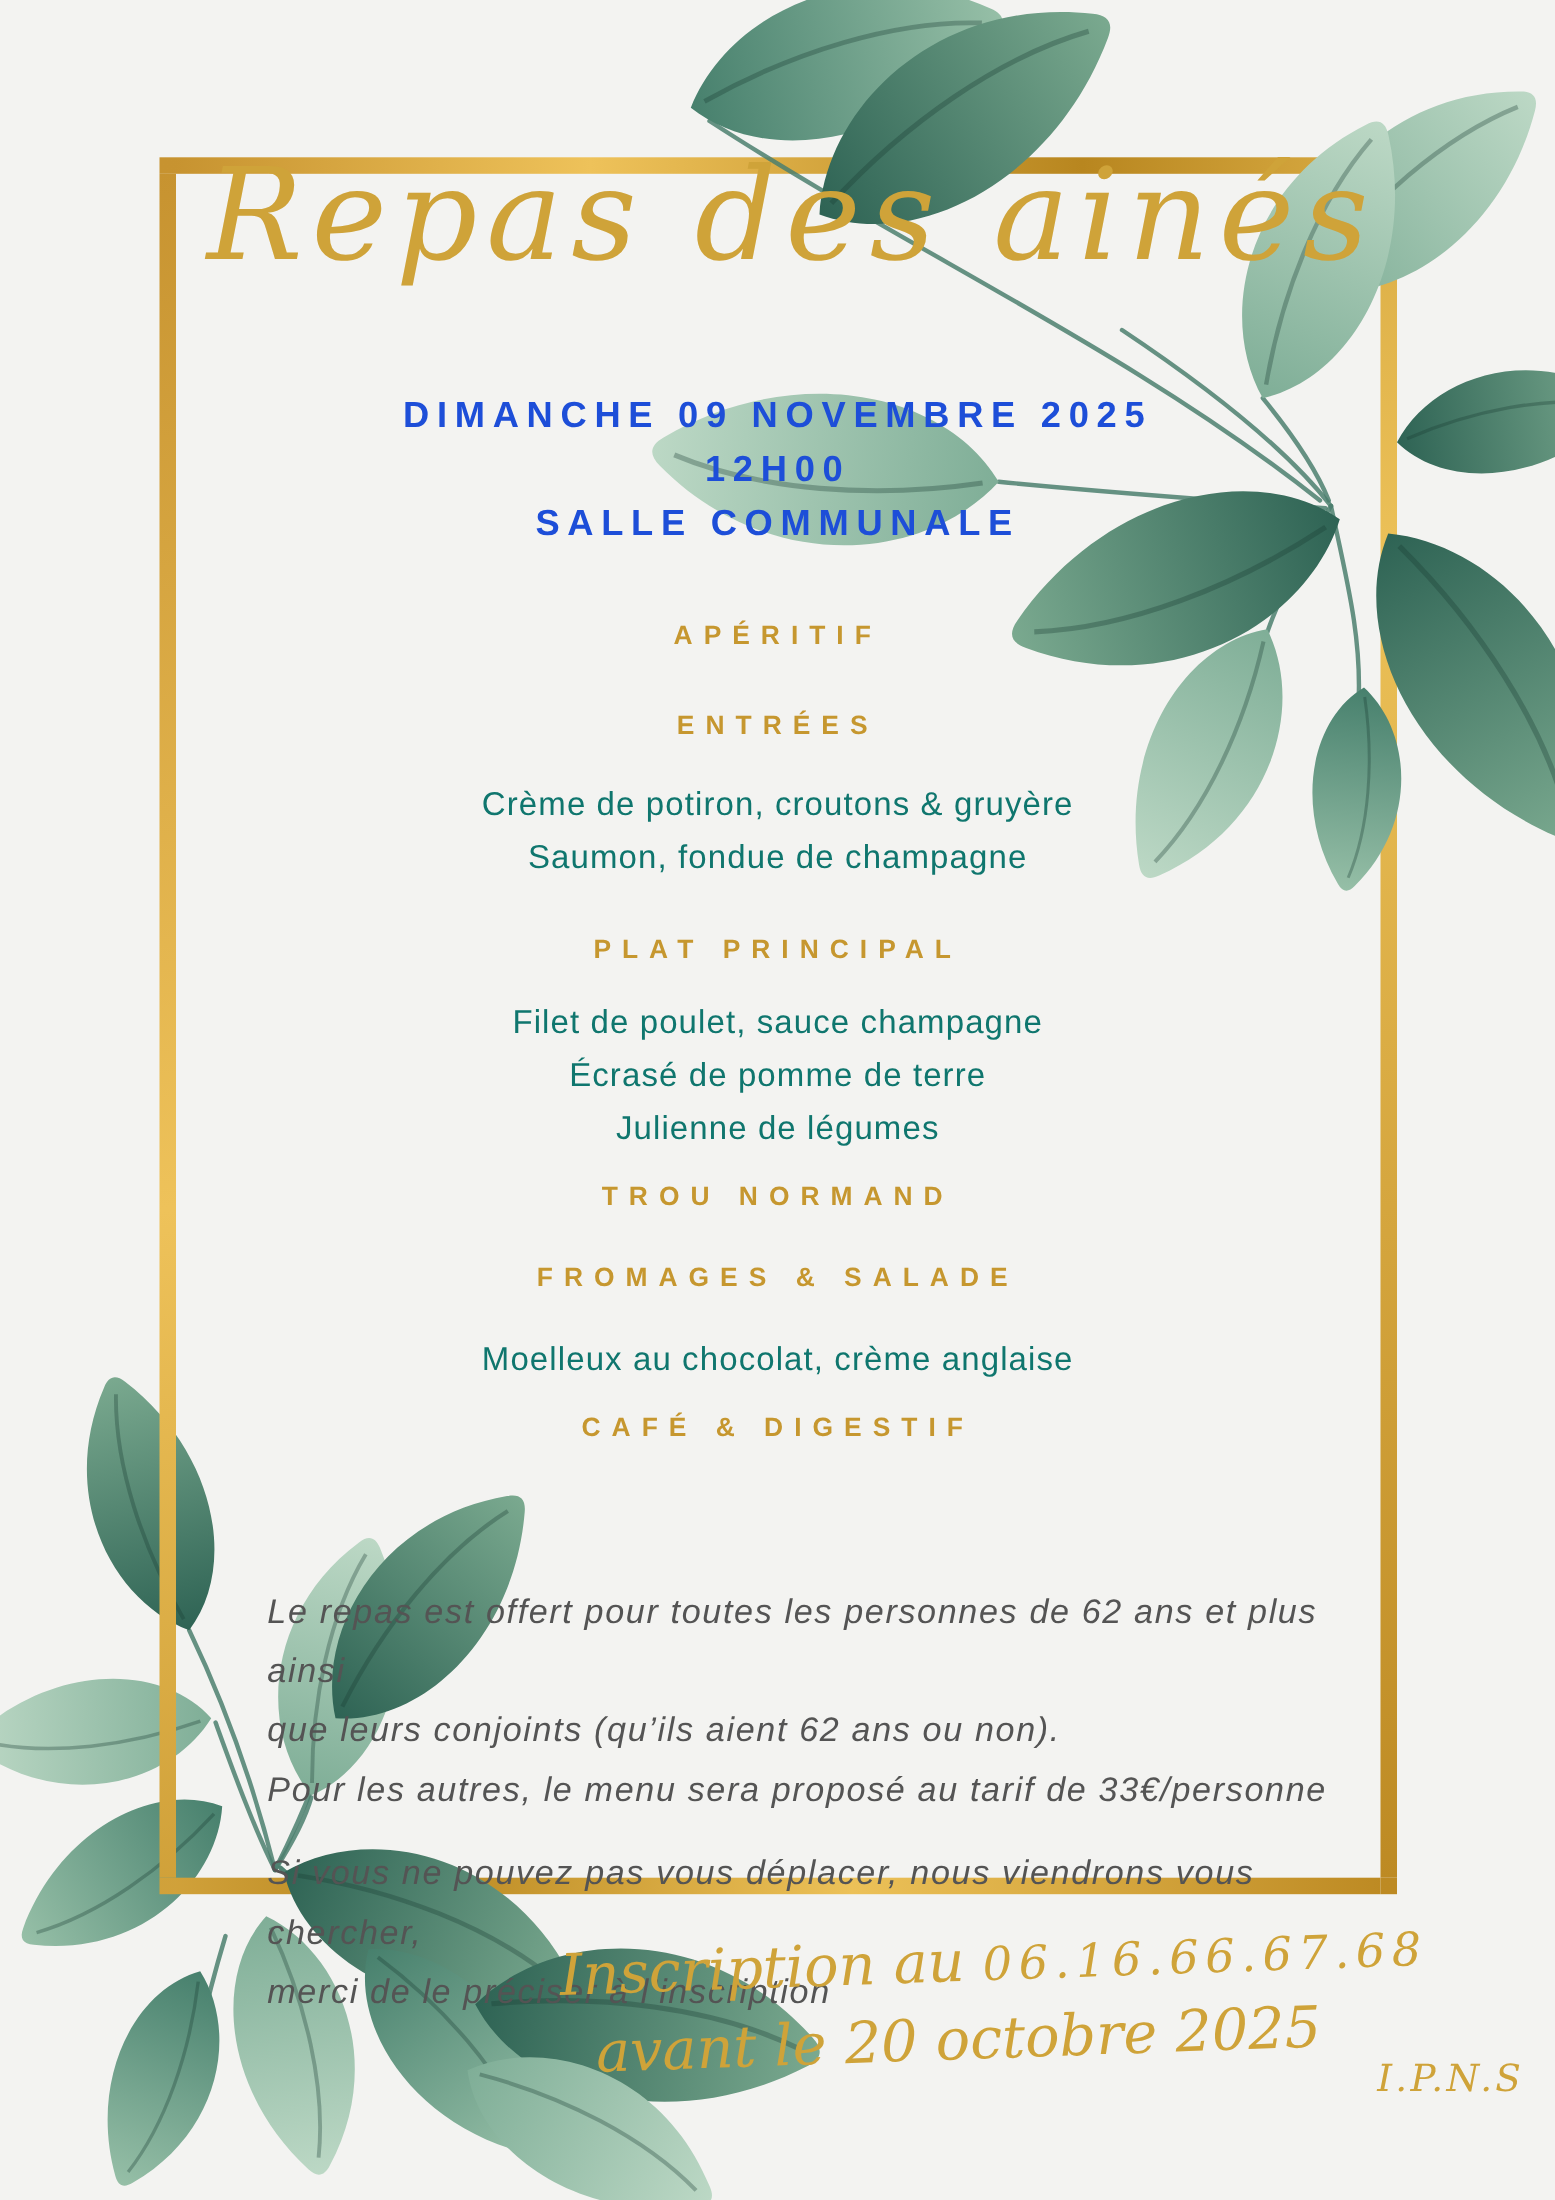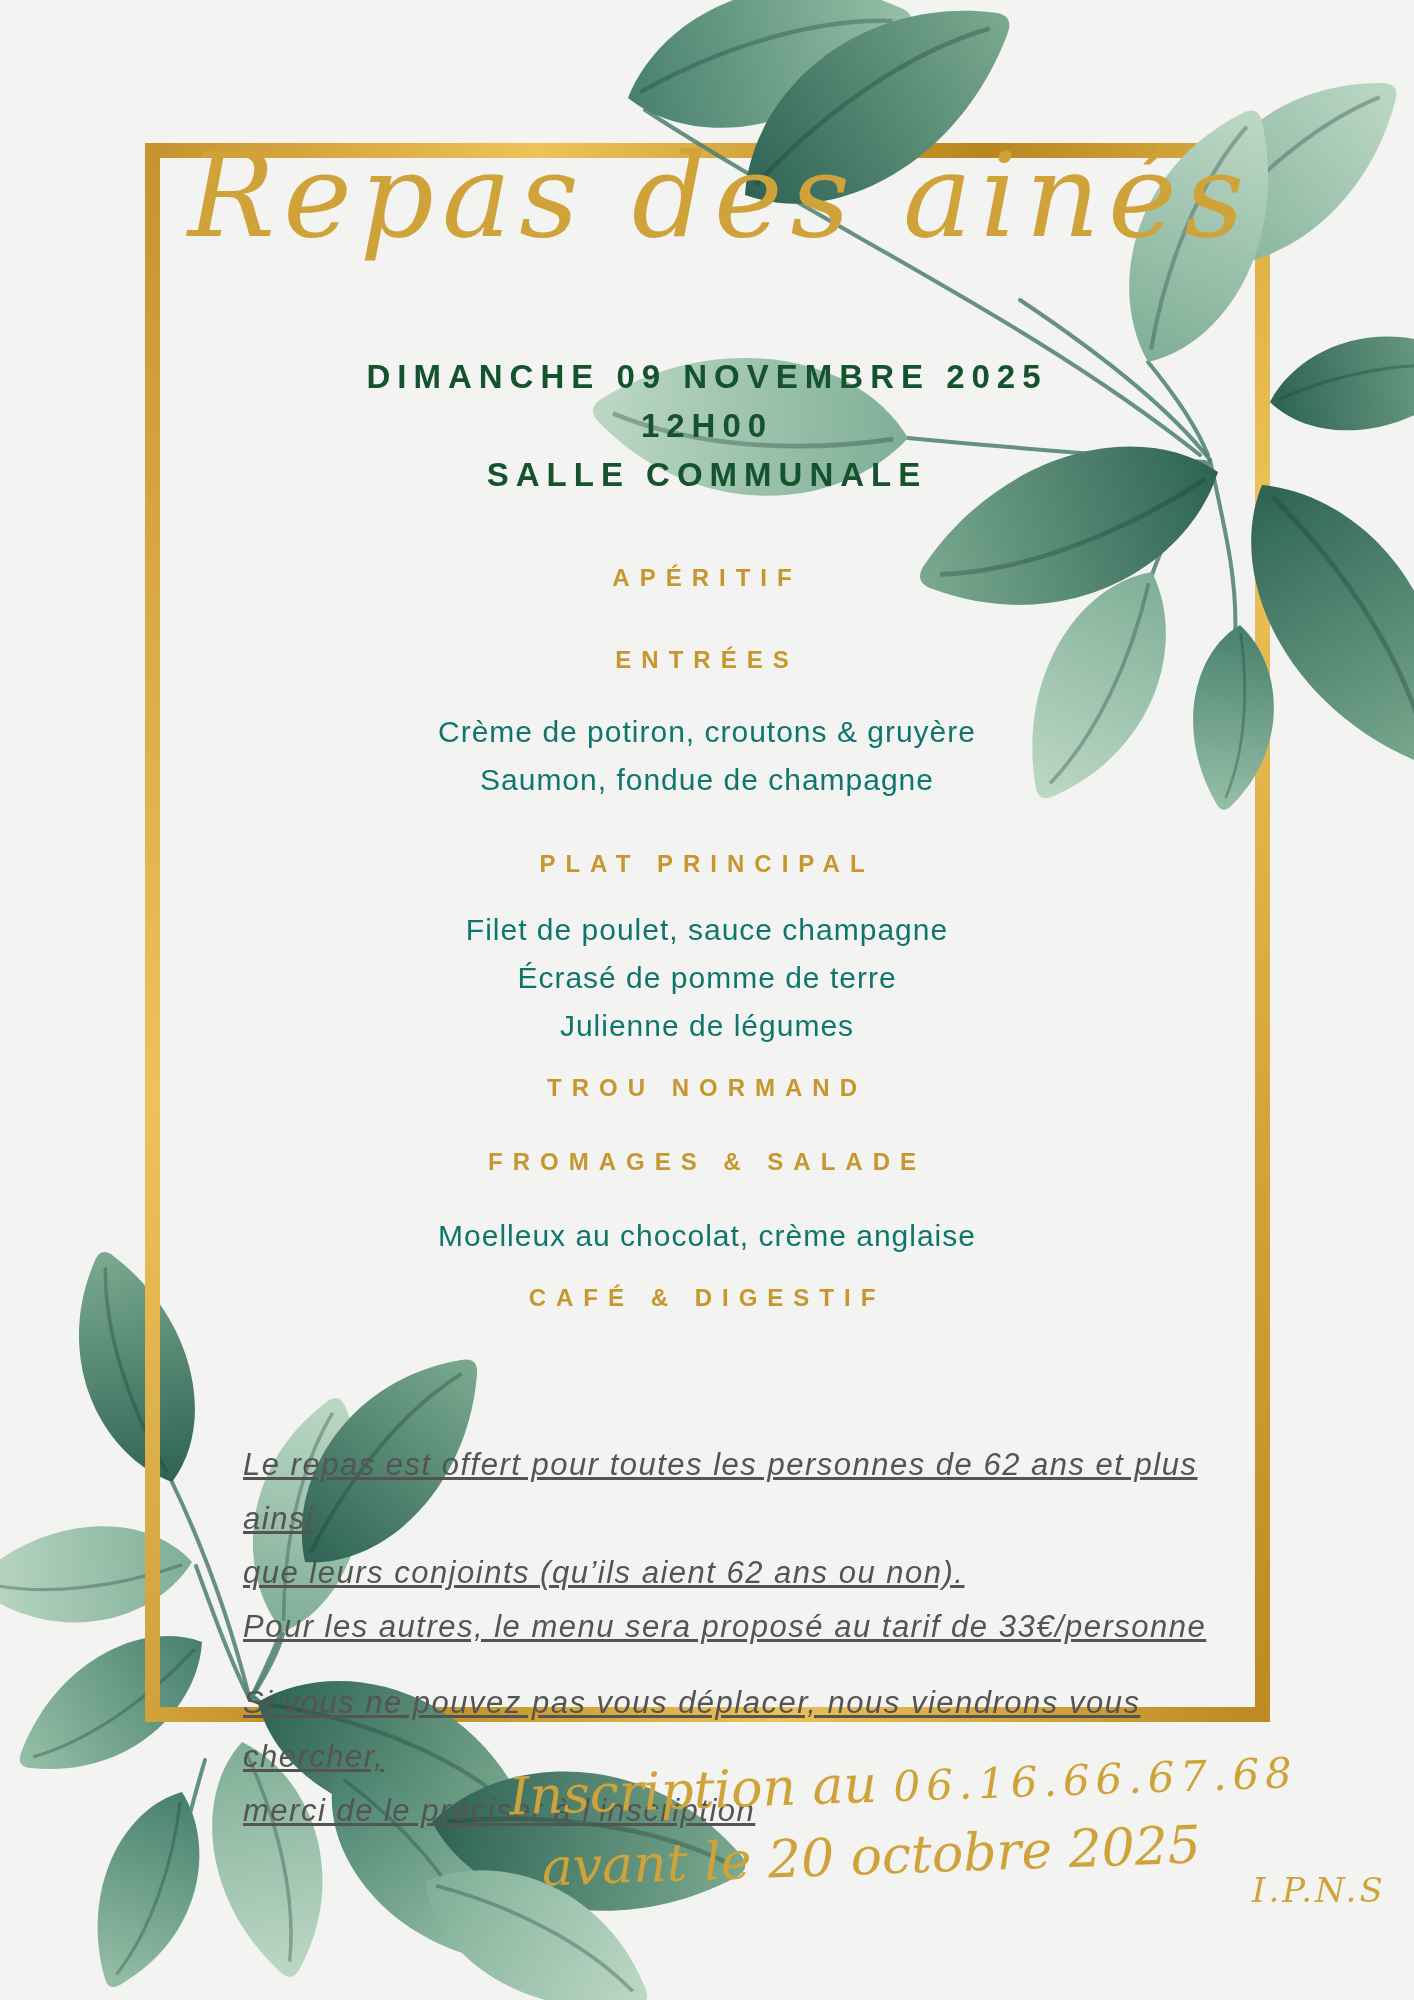--- a/index.html
+++ b/index.html
@@ -14,28 +14,28 @@
     border-image:linear-gradient(112deg,#c79330,#eec25a 22%,#b8861f 48%,#ecc158 72%,#bd8a23) 1;
   }
   svg.decor{position:absolute;left:0;top:0;pointer-events:none}
   .title{
     position:absolute;top:128px;left:26px;width:1388px;text-align:center;
     font-family:"DejaVu Serif",serif;font-style:italic;
     font-size:116px;color:#cfa339;letter-spacing:8px;white-space:nowrap;
   }
   .event{
     position:absolute;top:352px;left:157px;width:1100px;text-align:center;
-    color:#14532d;font-weight:bold;font-size:33px;letter-spacing:7px;line-height:49px;
+    color:#1d4ed8;font-weight:bold;font-size:33px;letter-spacing:7px;line-height:49px;
   }
   .menu{position:absolute;top:558px;left:157px;width:1100px;text-align:center}
   .mh{color:#c6972f;font-weight:bold;font-size:24px;letter-spacing:10px;line-height:40px}
   .mi{color:#0f766e;font-size:30px;line-height:48px;letter-spacing:1px}
   .notes{
     position:absolute;left:243px;top:1438px;width:1010px;
-    font-style:italic;font-size:31px;color:#545454;line-height:54px;letter-spacing:1.5px;text-decoration:underline;
+    font-style:italic;font-size:31px;color:#545454;line-height:54px;letter-spacing:1.5px;
   }
   .notes-gap{height:22px}
   .registration{
     position:absolute;left:510px;top:1748px;width:720px;text-align:center;
     font-family:"DejaVu Serif",serif;font-style:italic;color:#cfa339;
     transform:rotate(-2deg);
   }
   .reg1{font-size:52px;line-height:72px;white-space:nowrap}
   .reg-phone{font-size:42px;letter-spacing:6px}
   .reg2{font-size:52px;line-height:64px;white-space:nowrap}

